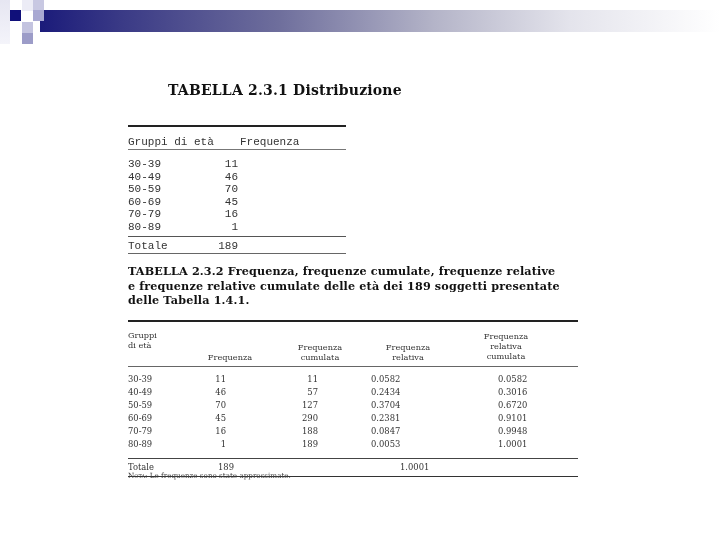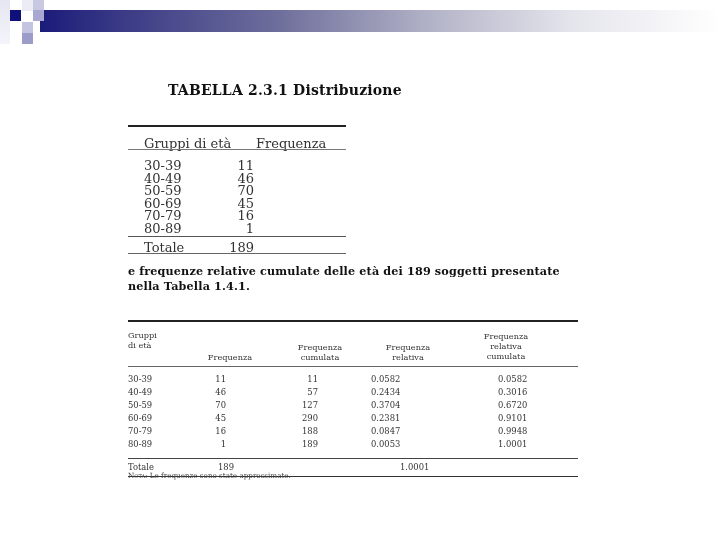--- a/index.html
+++ b/index.html
@@ -16,21 +16,21 @@
   .sq-d { left:33px; top:0; background:#c8c8e2; }
   .sq-e { left:33px; top:10px; background:#a8a8d2; }
   .sq-f { left:22px; top:22px; background:#c4c4e0; }
   .sq-g { left:22px; top:33px; background:#9c9cc8; }
 
   .bold-title { font-family:"DejaVu Serif", serif; font-weight:bold; color:#111; }
 
   
   .t1-title { position:absolute; left:128px; top:84px; width:240px; font-size:14px; line-height:13px; letter-spacing:0.2px;margin-left:40px; }
   .rule { position:absolute; background:#222; }
-  .t1-row { position:absolute; left:144px; width:218px; height:11px; font-size:13px; color:#333; }
+  .t1-row { position:absolute; left:128px; width:218px; height:11px; font-size:11px; color:#333;font-family:Liberation Mono, monospace; }
   .t1-row .c1 { position:absolute; left:0; }
   .t1-row .c2 { position:absolute; right:108px; text-align:right; }
   .t1-head .c2 { right:auto; left:112px; }
 
   
   .t2-title { position:absolute; left:128px; top:264px; width:460px; font-size:11.2px; line-height:14.5px; letter-spacing:0.15px; }
   .t2-head { position:absolute; font-size:8.2px; line-height:10px; color:#333; text-align:center; }
   .t2-row { position:absolute; left:128px; width:450px; height:11px; font-size:8.4px; color:#333; }
   .t2-row span { position:absolute; text-align:right; }
   .t2-row .a { left:0; text-align:left; }
@@ -95,22 +95,23 @@
   </div>
 
 <div class="rule" style="left:128px; top:236px; width:218px; height:1px; background:#555;"></div>
 <div class="t1-row" style="top:240px;">
   <span class="c1">Totale</span>
   <span class="c2">189</span>
 </div>
 <div class="rule" style="left:128px; top:253px; width:218px; height:1px; background:#666;"></div>
 
 <div class="t2-title bold-title">
+  <div>TABELLA 2.3.2  Frequenza, frequenze cumulate, frequenze relative</div>
   <div>e frequenze relative cumulate delle età dei 189 soggetti presentate</div>
-  <div>nella Tabella 1.4.1.</div>
+  <div>delle Tabella 1.4.1.</div>
 </div>
 <div class="rule" style="left:128px; top:320px; width:450px; height:2px;"></div>
 
 <div class="t2-head" style="left:128px; top:330px; text-align:left;">
   <div>Gruppi</div>
   <div>di età</div>
 </div>
 <div class="t2-head" style="left:200px; top:352px; width:60px;">
   <div>Frequenza</div>
 </div>

